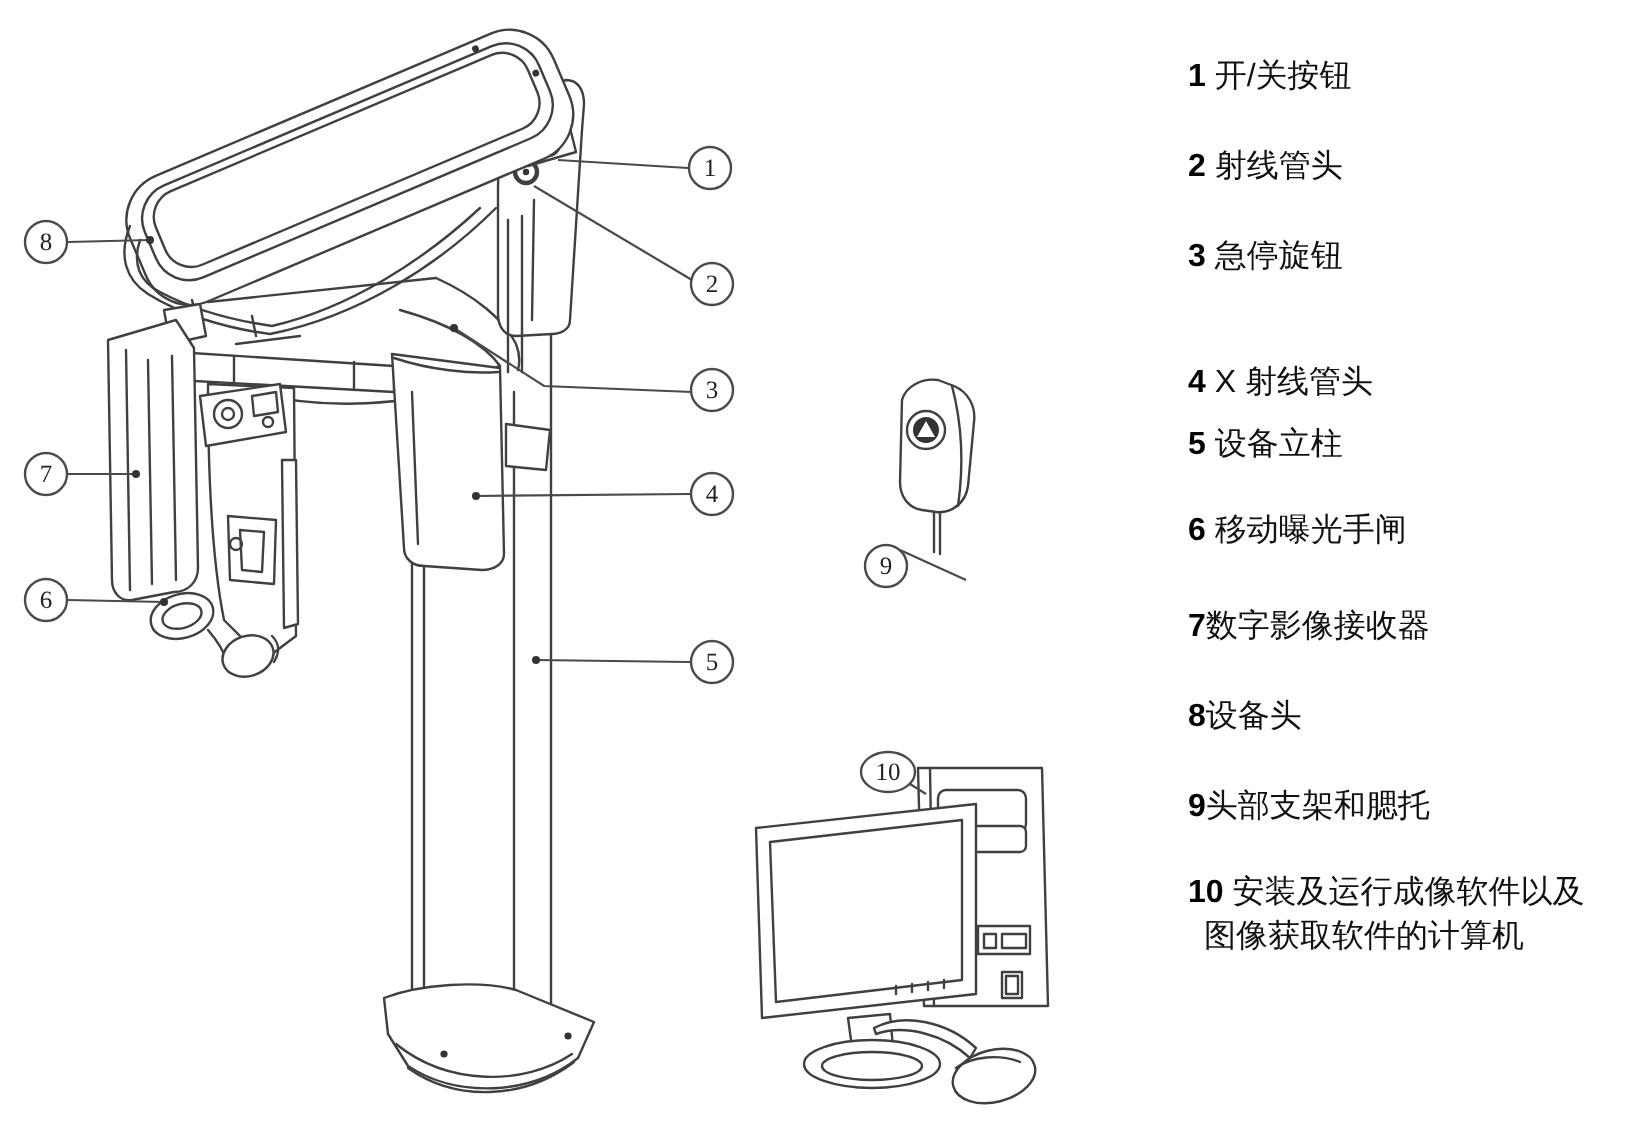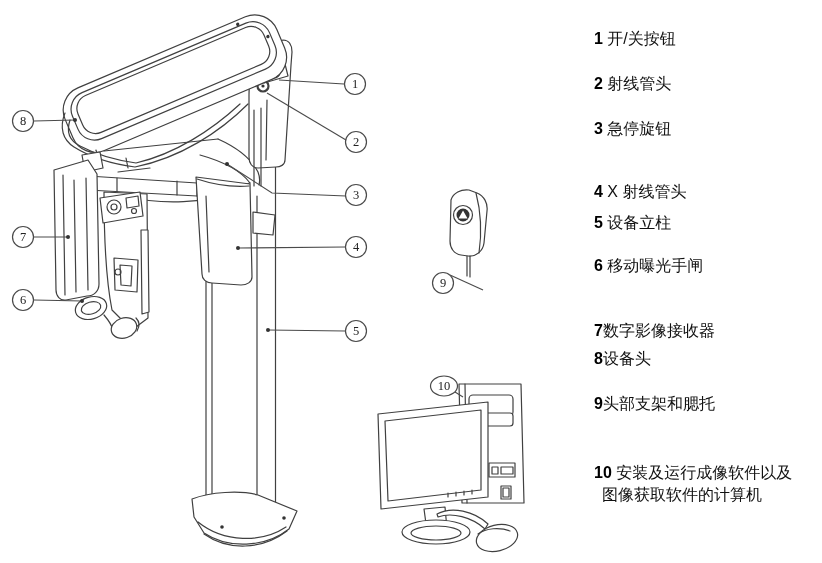--- a/index.html
+++ b/index.html
@@ -227,19 +227,19 @@
     </g>
   </svg>
 
   <div class="legend">
     <div class="legend-item" style="top:28px"><b>1</b><span> 开/关按钮</span></div>
     <div class="legend-item" style="top:73px"><b>2</b><span> 射线管头</span></div>
     <div class="legend-item" style="top:118px"><b>3</b><span> 急停旋钮</span></div>
     <div class="legend-item" style="top:181px"><b>4</b><span> X 射线管头</span></div>
     <div class="legend-item" style="top:212px"><b>5</b><span> 设备立柱</span></div>
     <div class="legend-item" style="top:255px"><b>6</b><span> 移动曝光手闸</span></div>
-    <div class="legend-item" style="top:320px"><b>7</b><span>数字影像接收器</span></div>
+    <div class="legend-item" style="top:303px"><b>7</b><span>数字影像接收器</span></div>
     <div class="legend-item" style="top:348px"><b>8</b><span>设备头</span></div>
     <div class="legend-item" style="top:393px"><b>9</b><span>头部支架和腮托</span></div>
-    <div class="legend-item" style="top:462px"><b>10</b><span> 安装及运行成像软件以及图像获取软件的计算机</span></div>
+    <div class="legend-item" style="top:436px"><b>10</b><span> 安装及运行成像软件以及图像获取软件的计算机</span></div>
   </div>
 
 </div>
 
 </body></html>

